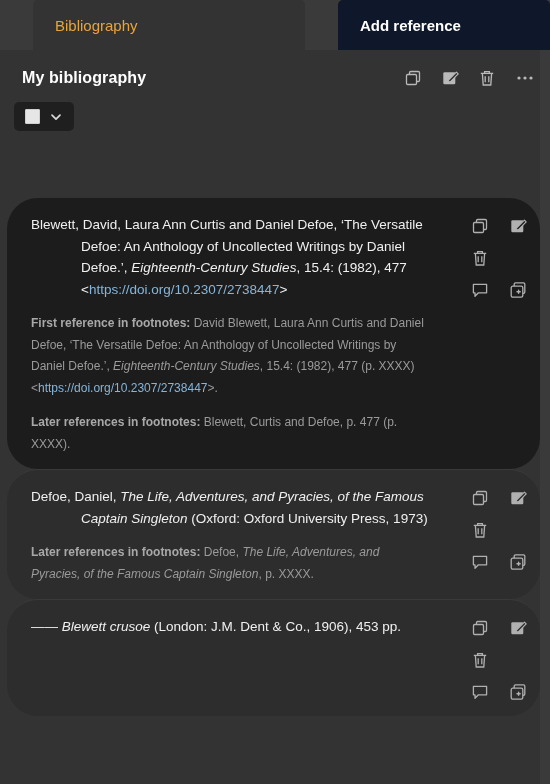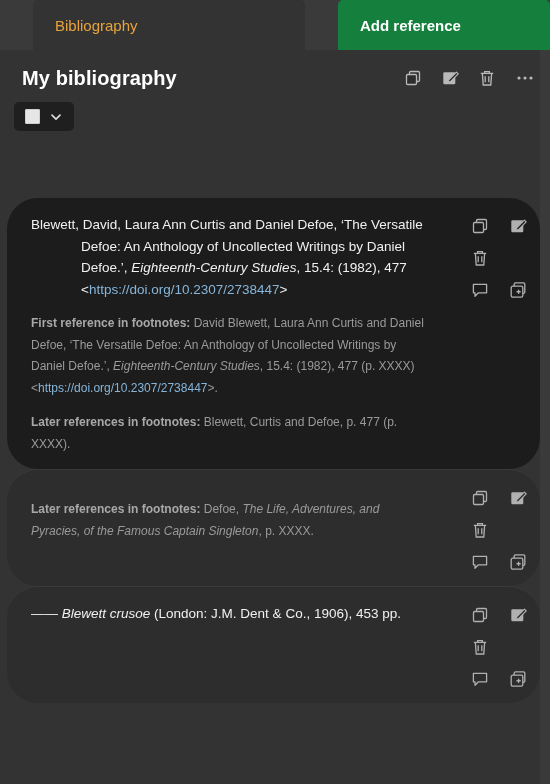--- a/index.html
+++ b/index.html
@@ -29,42 +29,42 @@
     user-select: none;
     margin-left: 33px;
   }
   .tab.active {
     background: #333333;
     color: #e8a33d;
     width: 272px;
     padding-left: 22px;
   }
   .tab.inactive {
-    background: #15803d;
+    background: #0f172a;
     color: #ffffff;
     font-weight: bold;
     flex: 1;
   }
 
   
   .panel {
     background: #333333;
     height: 734px;
     position: relative;
     overflow: hidden;
   }
 
   .panel-head {
     display: flex;
     align-items: center;
     padding: 14px 14px 0 22px;
     height: 42px;
   }
   .panel-title {
-    font-size: 20px;
+    font-size: 16px;
     font-weight: bold;
     color: #ffffff;
     flex: 1;
     letter-spacing: .1px;
   }
   .head-icons { display: flex; align-items: center; gap: 17px; }
 
   .toolbar-row { padding: 10px 0 10px 14px; }
   .select-btn {
     display: inline-flex;
@@ -251,20 +251,21 @@
             <svg class="ic" width="20" height="20" viewBox="0 0 20 20">
       <rect x="6.2" y="2.8" width="10.6" height="10.6" rx="1.3" fill="none" stroke="#b0b0b0" stroke-width="1.3"></rect>
       <rect x="3.2" y="6.2" width="11.6" height="11" rx="1.6" fill="#1c1c1c" stroke="#b0b0b0" stroke-width="1.3"></rect>
       <path d="M9 11.7h3.2M10.6 10.1v3.2" stroke="#b0b0b0" stroke-width="1.4" stroke-linecap="round"></path>
             </svg>
           </span>
         </div>
       </div>
       <div class="entry">
         <div class="entry-body">
+          <div class="cite">Defoe, Daniel, <i>The Life, Adventures, and Pyracies, of the Famous Captain Singleton</i> (Oxford: Oxford University Press, 1973)</div>
           <div class="note"><span class="lbl">Later references in footnotes:</span> Defoe, <i>The Life, Adventures, and Pyracies, of the Famous Captain Singleton</i>, p. XXXX.</div>
         </div>
         <div class="entry-icons">
           <span class="ic-slot">
             <svg class="ic" width="20" height="20" viewBox="0 0 20 20" fill="none" stroke="#b0b0b0" stroke-width="1.3">
       <rect x="6.5" y="3.5" width="10" height="10" rx="1.2"></rect>
       <rect x="3.5" y="6.5" width="10" height="10" rx="1.2" fill="#2d2d2d"></rect>
             </svg>
           </span>
           <span class="ic-slot">

